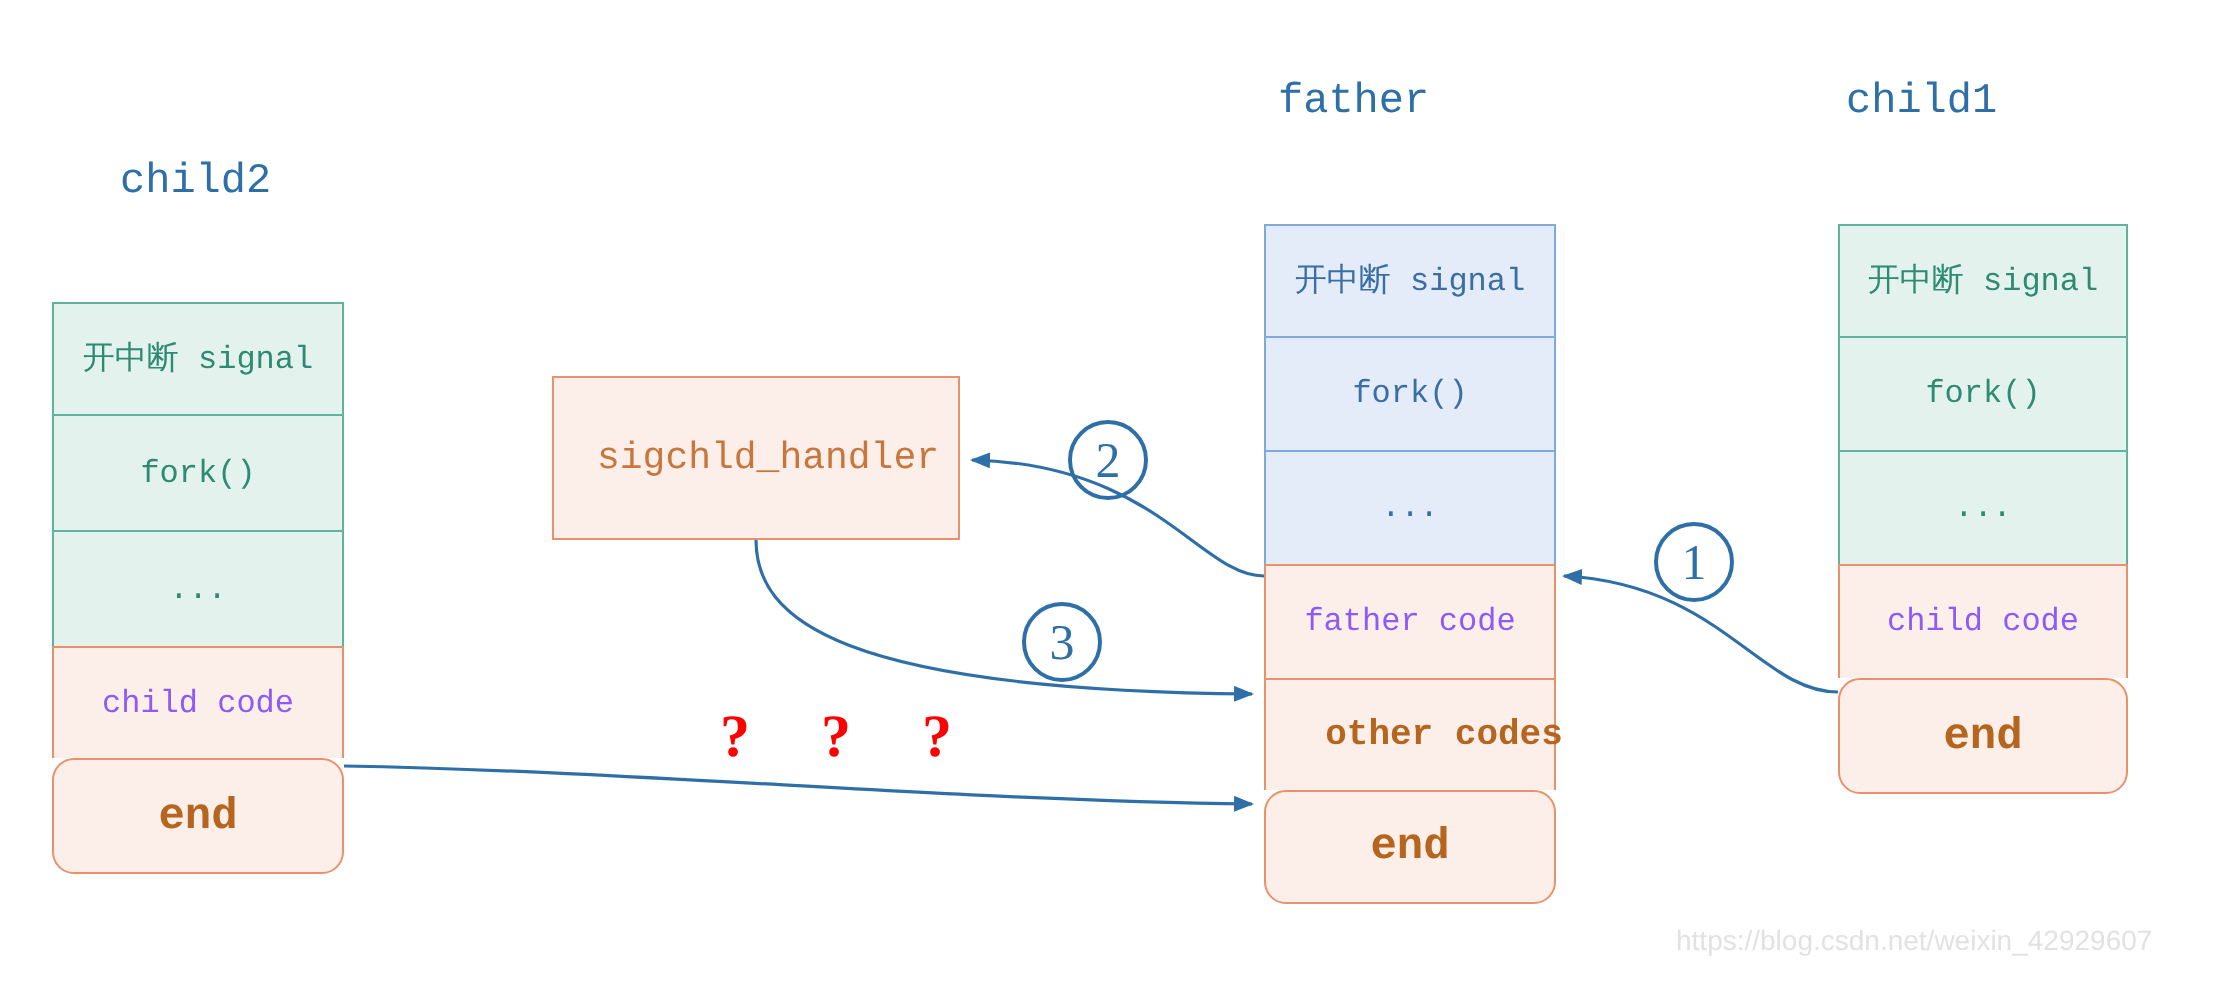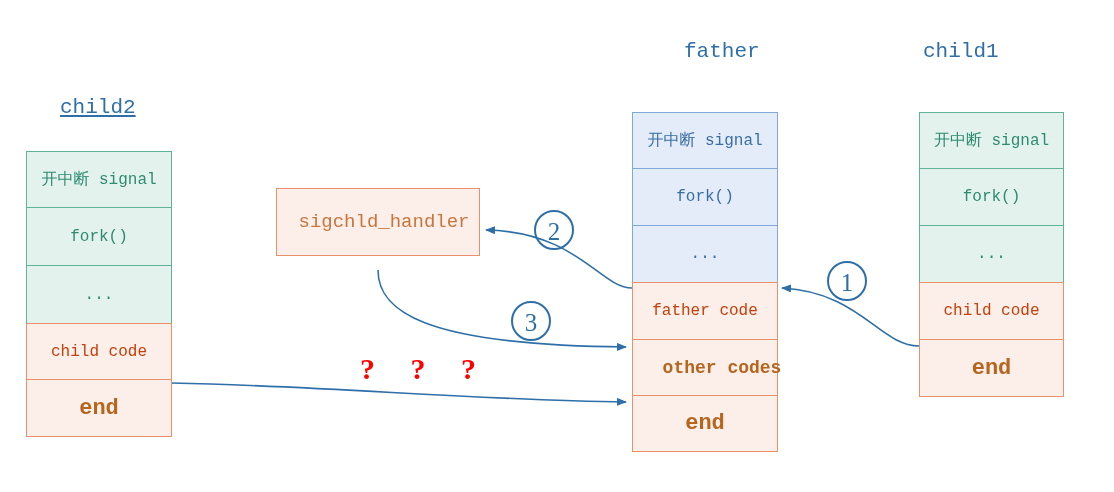--- a/index.html
+++ b/index.html
@@ -52,26 +52,26 @@
   .cell.blue {
     background: #e3ecf8;
     border: 1px solid #7fa9d8;
     border-bottom: none;
     color: #3a6ea5;
   }
   .cell.pink {
     background: #fceee8;
     border: 1px solid #e8916b;
     border-bottom: none;
-    color: #c2410c;
+    color: #8b5cf6;
   }
   .cell.bottom {
     border-bottom: 1px solid;
   }
-  .cell.pink.bottom { border-bottom-color: #e8916b; }
+  .cell.pink.bottom { border-bottom-color: #e8916b; border-radius: 11px; }
   .cell.big {
     font-size: 22px;
     font-weight: bold;
     color: #b5651d;
   }
   .cell.boldtxt {
     font-size: 18px;
     font-weight: bold;
     color: #b5651d;
     padding-left: 34px;
@@ -116,23 +116,23 @@
     fill: none;
     stroke: #2f6fa8;
     stroke-width: 2;
   }
 </style>
 </head>
 <body>
 
 <div id="canvas">
 
-  <div class="col-title" style="left:60px; top:96px;text-decoration:underline;">child2</div>
+  <div class="col-title" style="left:60px; top:80px;">child2</div>
 
-  <div class="col-title" style="left:684px; top:40px;">father</div>
+  <div class="col-title" style="left:639px; top:40px;">father</div>
 
   <div class="col-title" style="left:923px; top:40px;">child1</div>
 
   <div class="stack" style="left:26px; top:127px; width:146px;">
     <div class="cell green" style="height:56px;">开中断 signal</div>
     <div class="cell green" style="height:58px;">fork()</div>
     <div class="cell green" style="height:58px;">...</div>
     <div class="cell pink" style="height:56px;">child code</div>
     <div class="cell pink bottom big" style="height:58px;">end</div>
   </div>
@@ -147,24 +147,25 @@
   </div>
 
   <div class="stack" style="left:919px; top:88px; width:145px;">
     <div class="cell green" style="height:56px;">开中断 signal</div>
     <div class="cell green" style="height:57px;">fork()</div>
     <div class="cell green" style="height:57px;">...</div>
     <div class="cell pink" style="height:57px;">child code</div>
     <div class="cell pink bottom big" style="height:58px;">end</div>
   </div>
 
-  <div class="handler" style="left:276px; top:188px; width:204px; height:68px;padding-left:12px;">sigchld_handler</div>
+  <div class="handler" style="left:276px; top:188px; width:204px; height:82px;padding-left:12px;">sigchld_handler</div>
 
   <div class="qmarks" style="left:360px; top:352px;">? ? ?</div>
 
+  <div class="watermark" style="left:838px; top:462px;">https://blog.csdn.net/weixin_42929607</div>
 
   <svg id="wires" viewBox="0 0 1114 492">
     <defs>
       <marker id="ah" markerWidth="10" markerHeight="8" refX="9" refY="4" orient="auto" markerUnits="userSpaceOnUse">
         <path d="M0,0 L10,4 L0,8 z" fill="#2f6fa8"></path>
       </marker>
     </defs>
 
     <path d="M919,346 C 880,346 860,292 782,288" fill="none" stroke="#2f6fa8" stroke-width="1.6" marker-end="url(#ah)"></path>
 

